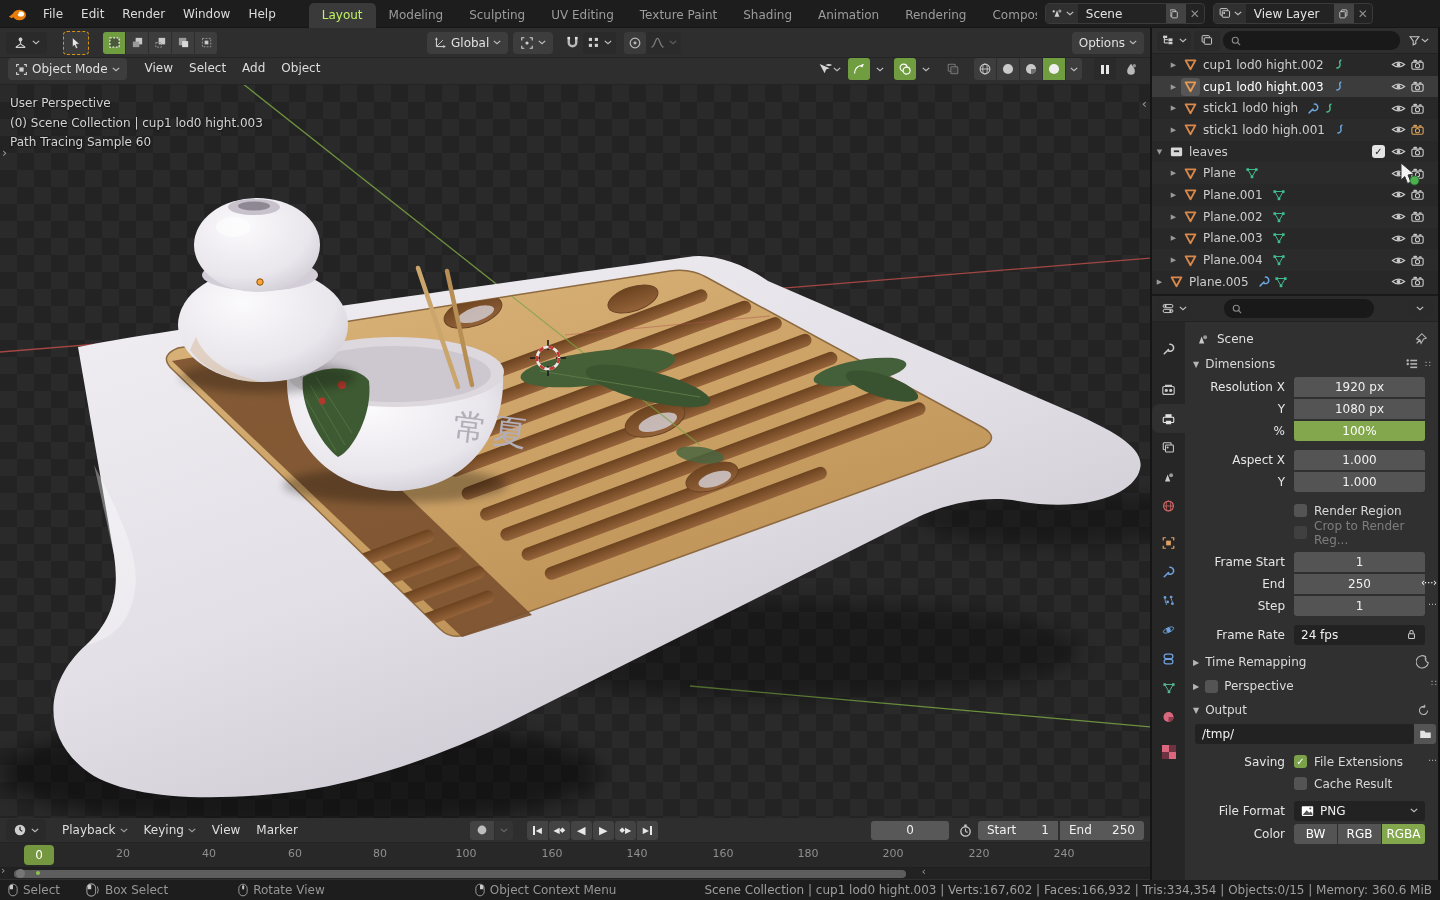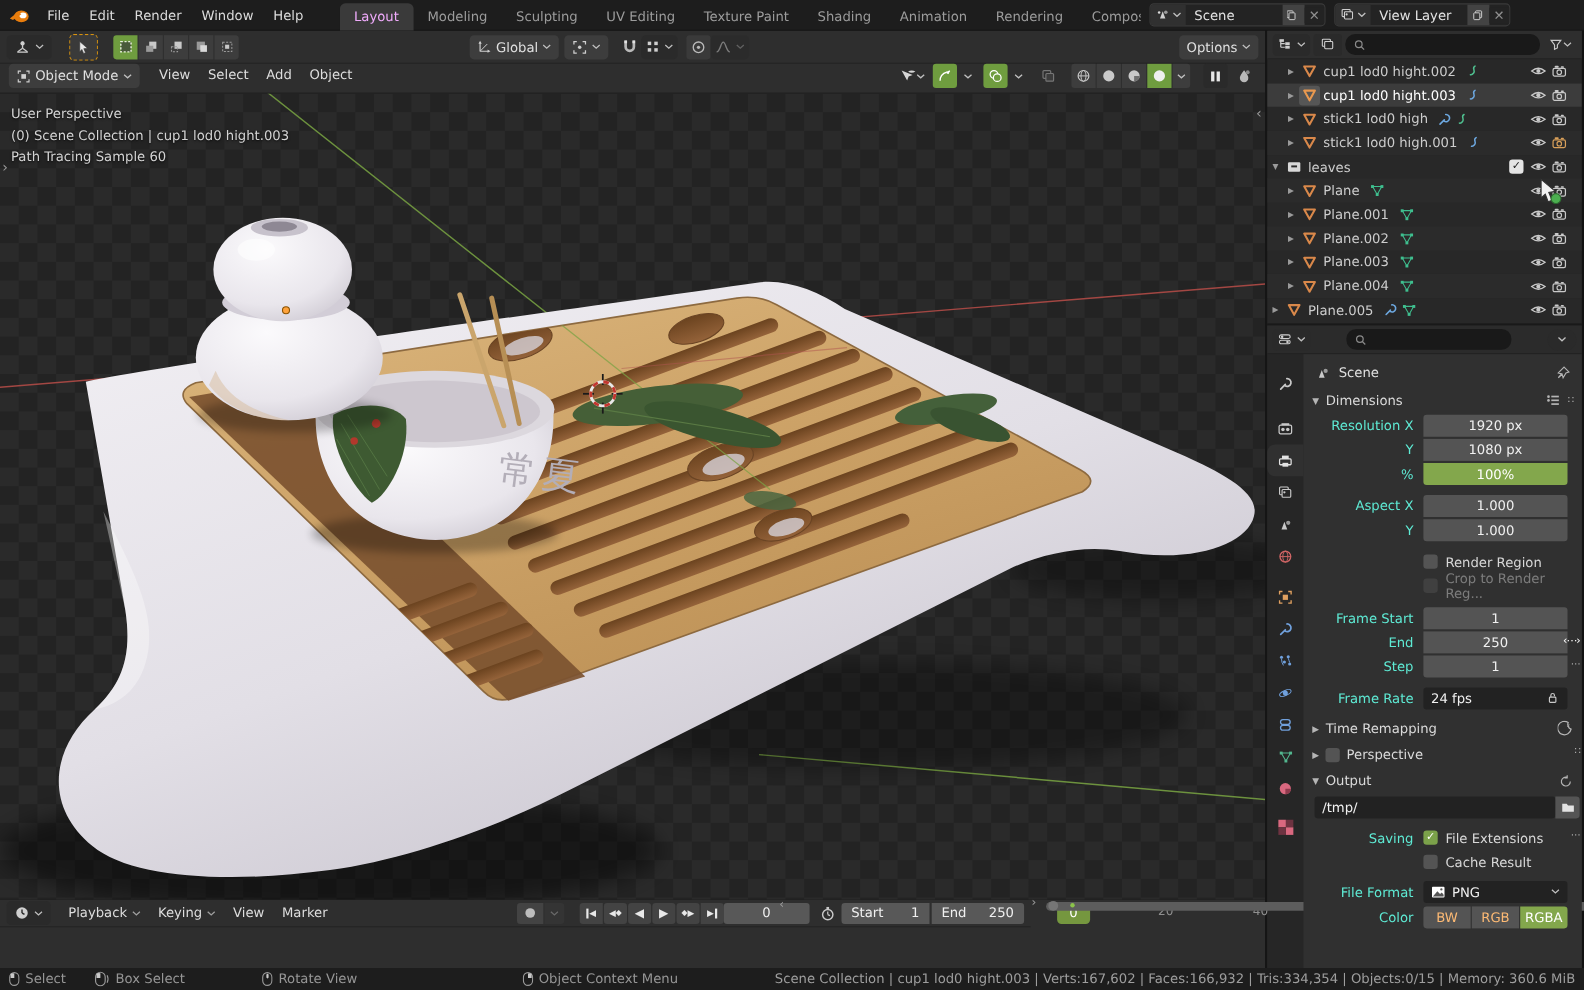--- a/index.html
+++ b/index.html
@@ -7,21 +7,21 @@
 body{font-family:"DejaVu Sans","Liberation Sans",sans-serif;font-size:12px;color:#d6d6d6;-webkit-font-smoothing:antialiased}
 .app{width:1440px;height:900px;display:flex;flex-direction:column}
 .abs{position:absolute}
 svg{display:block}
 
 .topbar{height:28px;background:#1d1d1d;display:flex;align-items:center;flex:none;border-bottom:1px solid #151515}
 .logo{width:34px;display:flex;justify-content:center}
 .menu{padding:3px 9px;color:#dcdcdc;border-radius:3px}
 .tabs{display:flex;align-items:flex-end;height:28px;margin-left:24px;overflow:hidden}
 .tab{padding:5px 13px 6px;color:#9c9c9c;border-radius:5px 5px 0 0;white-space:nowrap}
-.tab.active{background:#3a3a3a;color:#f0abfc}
+.tab.active{background:#3a3a3a;color:#bef264}
 .idwidget{display:flex;align-items:center;height:21px;background:#232323;border:1px solid #3a3a3a;border-radius:4px;margin-left:8px;overflow:hidden}
 .idwidget .icbtn{display:flex;align-items:center;gap:2px;background:#303030;height:100%;padding:0 4px}
 .idwidget .idtext{padding:0 8px;min-width:88px;color:#e3e3e3}
 .idwidget .sq{display:flex;align-items:center;justify-content:center;width:20px;height:100%;background:#434343;color:#cfcfcf}
 .idwidget .x{width:18px;display:flex;align-items:center;justify-content:center;color:#8f8f8f;background:#232323}
 
 .main{flex:1;display:flex;min-height:0}
 .leftcol{width:1152px;display:flex;flex-direction:column;border-right:2px solid #151515}
 .toolhdr{height:30px;background:#2e2e2e;display:flex;align-items:center;padding:0 6px;flex:none;border-bottom:1px solid #242424}
 .btn{display:flex;align-items:center;gap:4px;background:#3d3d3d;border-radius:4px;height:22px;padding:0 7px;color:#e0e0e0}
@@ -33,21 +33,21 @@
 .grp .tgl:first-child{border-radius:3px 0 0 3px}
 .grp .tgl:last-child{border-radius:0 3px 3px 0}
 .grp .tgl.on{background:#6f9d3f}
 .vp{flex:1;display:flex;flex-direction:column;min-height:0}
 .vphdr{height:27px;background:#2e2e2e;display:flex;align-items:flex-start;padding:0 8px;flex:none;border-bottom:1px solid #242424}
 .vpmenu{padding:3px 8px;color:#dedede}
 .canvas{flex:1;position:relative;background:#232323;overflow:hidden}
 .overlay{position:absolute;left:10px;top:9px;line-height:19.5px;color:#d4d4d4;text-shadow:0 1px 2px rgba(0,0,0,.8);pointer-events:none}
 .edgearrow{position:absolute;color:#9a9a9a;font-size:13px}
 
-.timeline{height:62px;flex:none;display:flex;flex-direction:row;background:#2e2e2e}
+.timeline{height:62px;flex:none;display:flex;flex-direction:column;background:#2e2e2e}
 .tlhdr{height:25px;display:flex;align-items:center;padding:0 6px;border-bottom:1px solid #242424}
 .pb{display:flex;gap:1px;margin-left:14px}
 .pb .tgl{background:#434343;width:21px;height:19px;font-size:8px;color:#e8e8e8}
 .nfield{background:#585858;border-radius:3px;height:19px;display:flex;align-items:center;justify-content:center;color:#f0f0f0}
 .ruler{height:25px;background:#282828;position:relative;border-bottom:1px solid #1f1f1f}
 .tick{position:absolute;top:4px;transform:translateX(-50%);color:#8f8f8f;font-size:11px}
 .cfbadge{position:absolute;left:24px;top:2px;width:30px;height:20px;background:#75973f;border-radius:4px;color:#fff;display:flex;align-items:center;justify-content:center}
 .scroll{height:11px;background:#222;position:relative}
 .thumb{position:absolute;left:14px;top:1.5px;width:892px;height:8px;background:#5d5d5d;border-radius:4px}
 .thumbcap{position:absolute;left:16px;top:1px;width:9px;height:9px;border-radius:50%;background:#767676}
@@ -72,35 +72,35 @@
 .prhdr{height:26px;background:#2b2b2b;display:flex;align-items:center;gap:4px;padding:0 5px;border-bottom:1px solid #222}
 .prbody{flex:1;display:flex;min-height:0}
 .ptabs{width:33px;background:#262626;display:flex;flex-direction:column;align-items:center;padding-top:12px;flex:none}
 .ptab{width:33px;height:29px;display:flex;align-items:center;justify-content:center;border-radius:7px 0 0 7px}
 .ptab.active{background:#303030}
 .pcontent{flex:1;background:#303030;padding:4px 0 0;overflow:hidden;position:relative}
 .bcrow{height:26px;display:flex;align-items:center;gap:7px;padding:0 10px;color:#e0e0e0}
 .phdr{height:24px;display:flex;align-items:center;gap:6px;padding:0 8px;color:#dadada;position:relative}
 .phdr .dis{font-size:8px;color:#b5b5b5}
 .prow{display:flex;align-items:center;height:21px;margin-bottom:1px;padding-left:6px;padding-right:14px;position:relative}
-.plabel{width:103px;text-align:right;padding-right:9px;color:#5eead4;flex:none;white-space:nowrap;overflow:hidden}
+.plabel{width:103px;text-align:right;padding-right:9px;color:#e5e5e5;flex:none;white-space:nowrap;overflow:hidden}
 .pfield{width:131px;background:#545454;border-radius:3px;text-align:center;color:#f1f1f1;height:20px;line-height:20px;flex:none}
 .stack .prow{margin-bottom:1px}
 .stack .prow:first-child .pfield{border-radius:3px 3px 0 0}
 .stack .prow:last-child .pfield{border-radius:0 0 3px 3px}
 .stack .prow .pfield{border-radius:0}
 .pfield.green{background:#83a74c;color:#fff}
 .pfield.dark{background:#222;display:flex;align-items:center;padding:0 7px;text-align:left;line-height:normal}
 .cb{width:13px;height:13px;background:#545454;border-radius:3px;flex:none;display:flex;align-items:center;justify-content:center;font-size:10px;color:#fff}
 .cb.on{background:#7ba14a}
 .cb.lite{background:#e4e4e4;color:#222}
 .cblabel{margin-left:7px;color:#d8d8d8}
 .deco{position:absolute;right:2px;top:4px;color:#b5b5b5;font-size:9px;letter-spacing:-1px}
 .seg{display:flex;gap:1px;width:131px;flex:none}
-.seg div{flex:1;background:#545454;text-align:center;height:20px;line-height:20px;color:#fdba74}
+.seg div{flex:1;background:#545454;text-align:center;height:20px;line-height:20px;color:#ffffff}
 .seg div:first-child{border-radius:3px 0 0 3px}
 .seg div:last-child{border-radius:0 3px 3px 0}
 .seg div.on{background:#83a74c;color:#fff}
 .gap7{height:7px}.gap4{height:4px}
 
 .statusbar{height:20px;background:#1d1d1d;display:flex;align-items:center;color:#969696;padding:0 8px;flex:none}
 .hint{display:flex;align-items:center;gap:5px;margin-right:26px;white-space:nowrap}
 .stats{margin-left:auto;white-space:nowrap;color:#9e9e9e}
 .pausebars{display:flex;gap:2.5px}
 .pausebars i{display:block;width:2.5px;height:9px;background:#e6e6e6}

